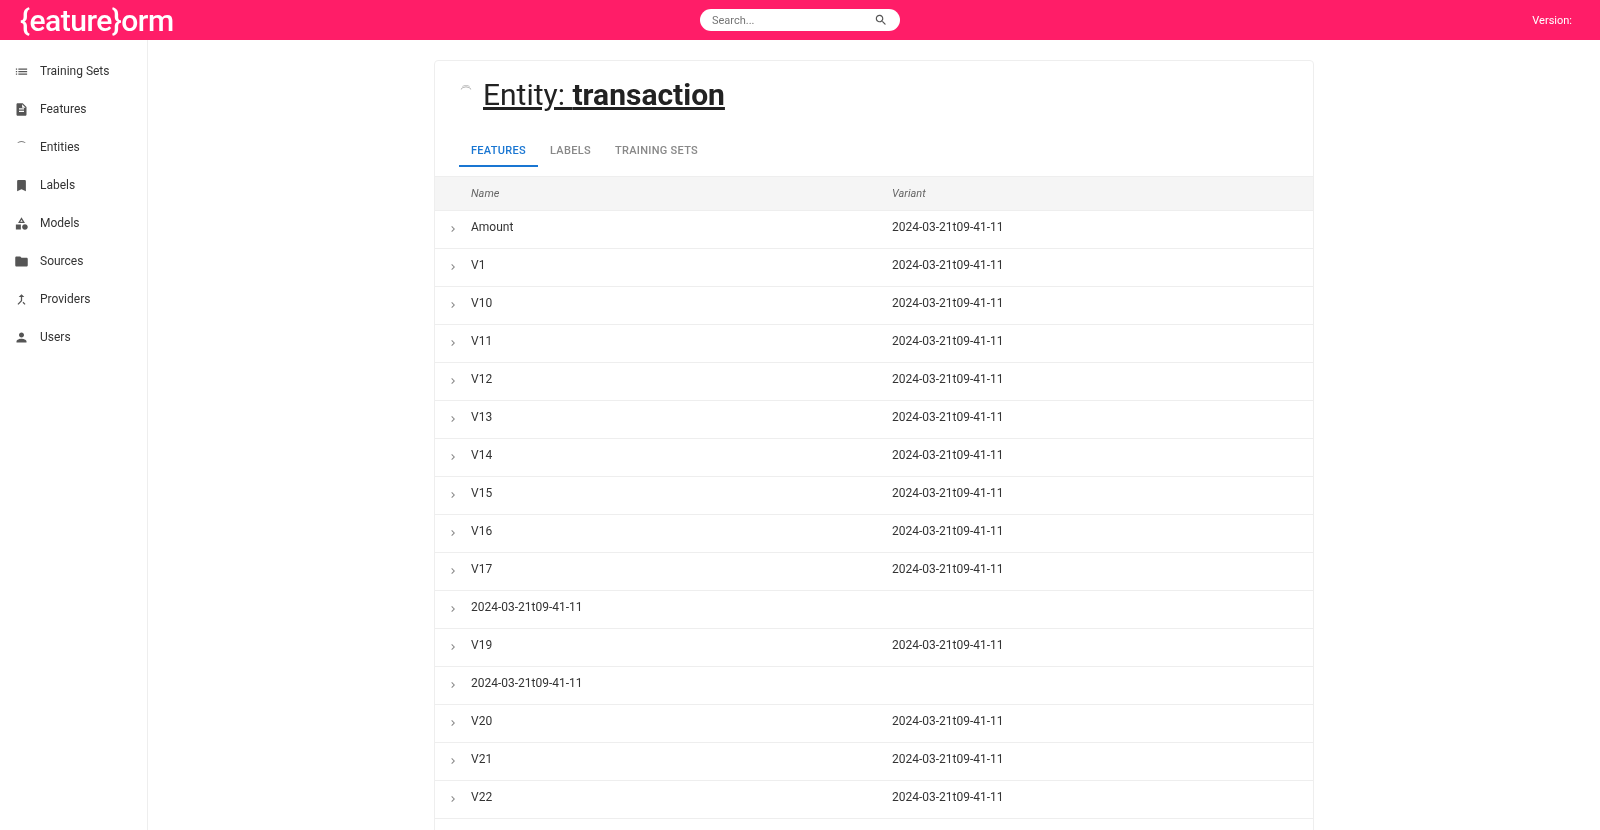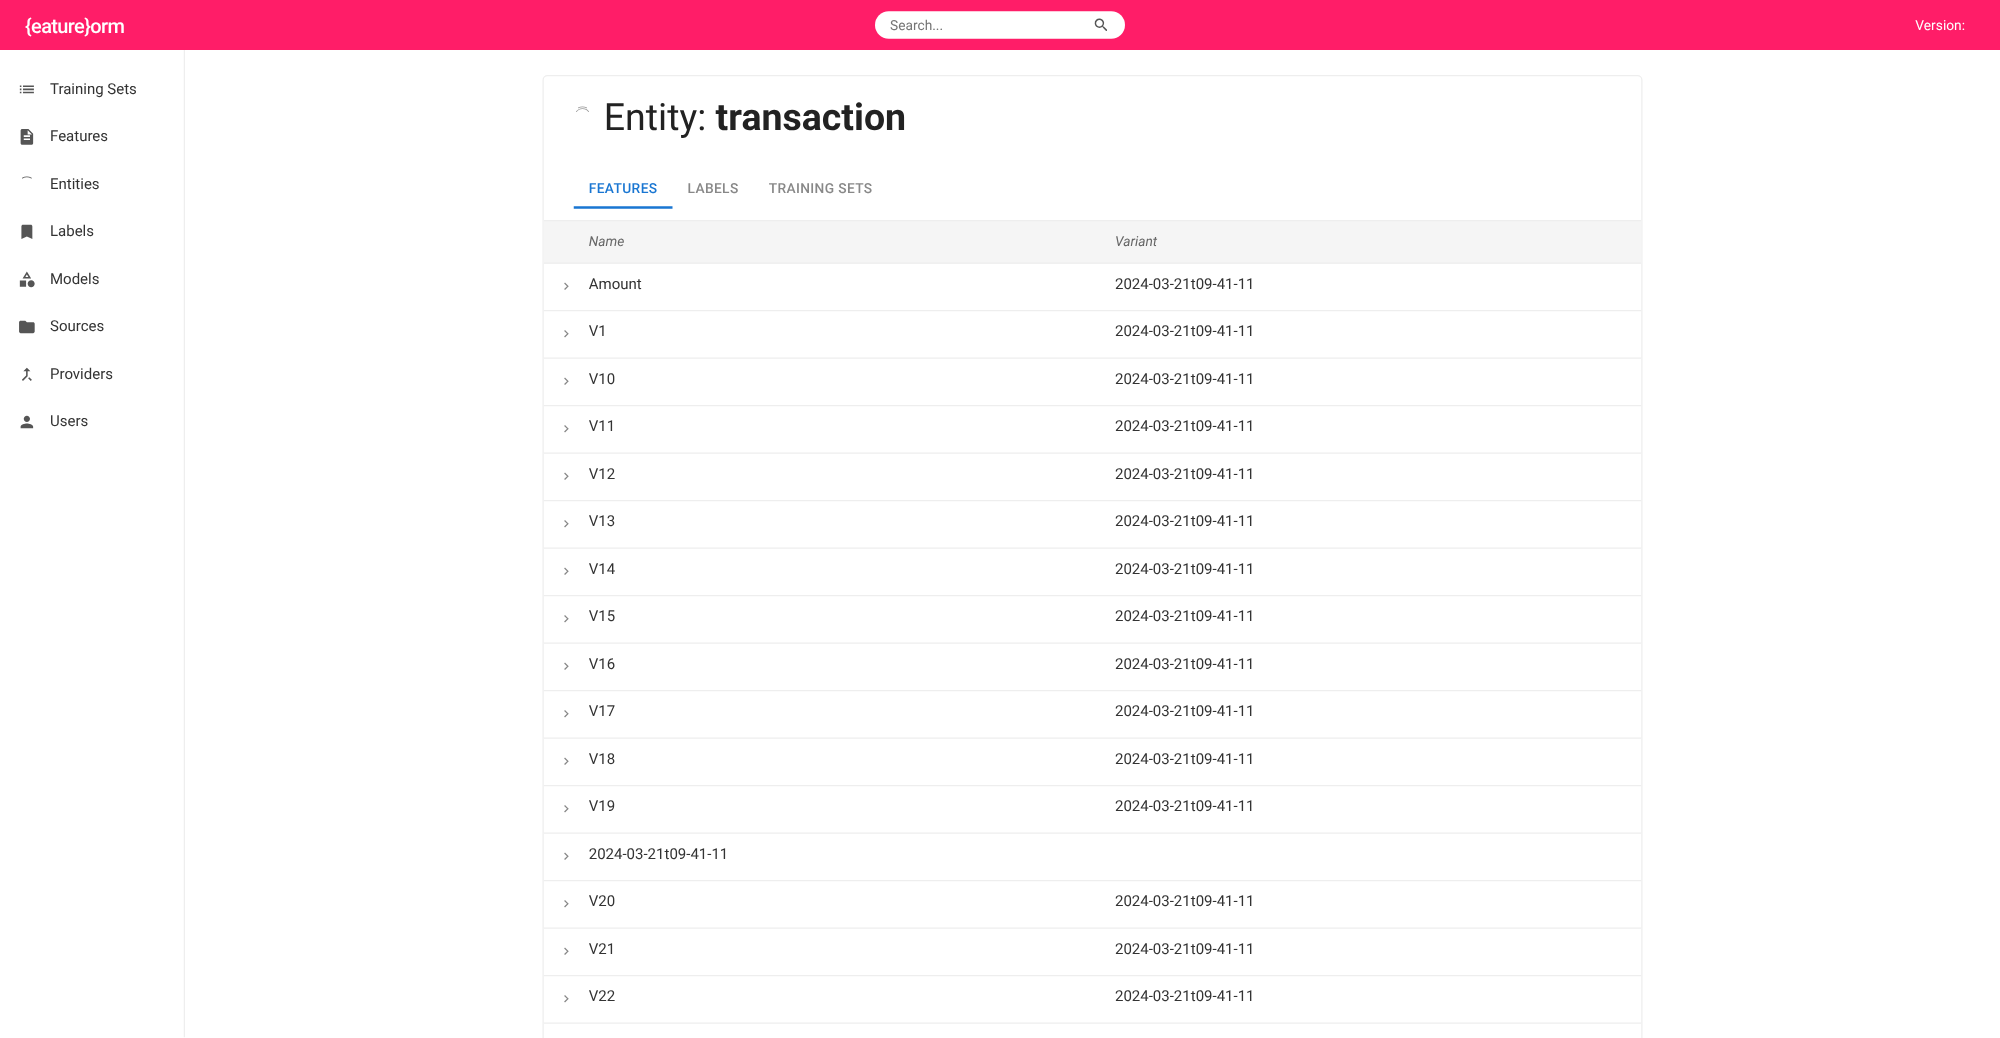--- a/index.html
+++ b/index.html
@@ -1,19 +1,19 @@
 <!DOCTYPE html>
 <html><head>
   <meta charset="utf-8">
   <style>
     * { margin: 0; padding: 0; box-sizing: border-box; font-family: -apple-system, BlinkMacSystemFont, "Segoe UI", Roboto, Helvetica, Arial, sans-serif; }
     body { background: #ffffff; height: 830px; width: 1600px; overflow: hidden; display: flex; flex-direction: column; }
     
     .header { background: #FF1D68; height: 40px; display: flex; align-items: center; padding: 0 20px; position: relative; }
-    .logo { color: #ffffff; font-size: 16px; font-weight: 500; letter-spacing: -0.5px; }
+    .logo { color: #ffffff; font-size: 30px; font-weight: 500; letter-spacing: -0.5px; }
     .search-container { position: absolute; left: 50%; transform: translateX(-50%); }
     .search-bar { display: flex; align-items: center; background: #ffffff; border-radius: 16px; height: 22px; width: 200px; padding: 0 12px; }
     .search-bar input { border: none; outline: none; flex: 1; font-size: 11px; color: #888; background: transparent; }
     .search-icon-svg { width: 14px; height: 14px; color: #555; }
     .version-label { position: absolute; right: 28px; color: #ffffff; font-size: 11px; }
     
     .body-wrap { flex: 1; display: flex; overflow: hidden; }
     
     .sidebar { width: 148px; background: #ffffff; border-right: 1px solid #eee; padding-top: 12px; }
     .sidebar-item { display: flex; align-items: center; padding: 10px 12px; cursor: pointer; }
@@ -21,21 +21,21 @@
     .sidebar-item-icon svg { width: 15px; height: 15px; }
     .sidebar-item-label { font-size: 12px; color: #333; }
     
     .main { flex: 1; overflow-y: auto; padding: 20px 30px; }
     .card { background: #ffffff; border: 1px solid #eee; border-radius: 4px; max-width: 880px; margin: 0 auto; }
     
     .card-header { padding: 16px 24px 8px; }
     .entity-title-row { display: flex; align-items: flex-start; gap: 10px; }
     .entity-fp-icon { width: 14px; height: 14px; color: #999; margin-top: 6px; }
     .entity-fp-icon svg { width: 14px; height: 14px; }
-    .entity-title { font-size: 30px; color: #222; font-weight: 400; }
+    .entity-title { font-size: 30px; color: #222; font-weight: 400; text-decoration: underline; }
     .entity-title strong { font-weight: 700; }
     
     .tabs { display: flex; gap: 0; margin-top: 24px; border-bottom: 1px solid transparent; }
     .tab { padding: 8px 12px; font-size: 11px; font-weight: 500; letter-spacing: 0.3px; color: #888; cursor: pointer; border-bottom: 2px solid transparent; text-transform: uppercase; }
     .tab.active { color: #1976d2; border-bottom-color: #1976d2; }
     
     .table-header-row { display: flex; background: #f5f5f5; border-top: 1px solid #eee; border-bottom: 1px solid #eee; font-style: italic; }
     .th-expand { width: 36px; }
     .th-name { flex: 1; padding: 10px 0; font-size: 11px; color: #666; }
     .th-variant { flex: 1; padding: 10px 0; font-size: 11px; color: #666; }
@@ -248,21 +248,20 @@
             </div>
             <div class="td-name">V17</div>
             <div class="td-variant">2024-03-21t09-41-11</div>
           </div>
           <div class="table-row">
             <div class="td-expand">
               <span><svg class="chevron" viewBox="0 0 24 24" fill="currentColor">
                   <path d="M10 6L8.59 7.41 13.17 12l-4.58 4.59L10 18l6-6z"></path>
                 </svg></span>
             </div>
-            <div class="td-name">V18</div>
             <div class="td-variant">2024-03-21t09-41-11</div>
           </div>
           <div class="table-row">
             <div class="td-expand">
               <span><svg class="chevron" viewBox="0 0 24 24" fill="currentColor">
                   <path d="M10 6L8.59 7.41 13.17 12l-4.58 4.59L10 18l6-6z"></path>
                 </svg></span>
             </div>
             <div class="td-name">V19</div>
             <div class="td-variant">2024-03-21t09-41-11</div>

